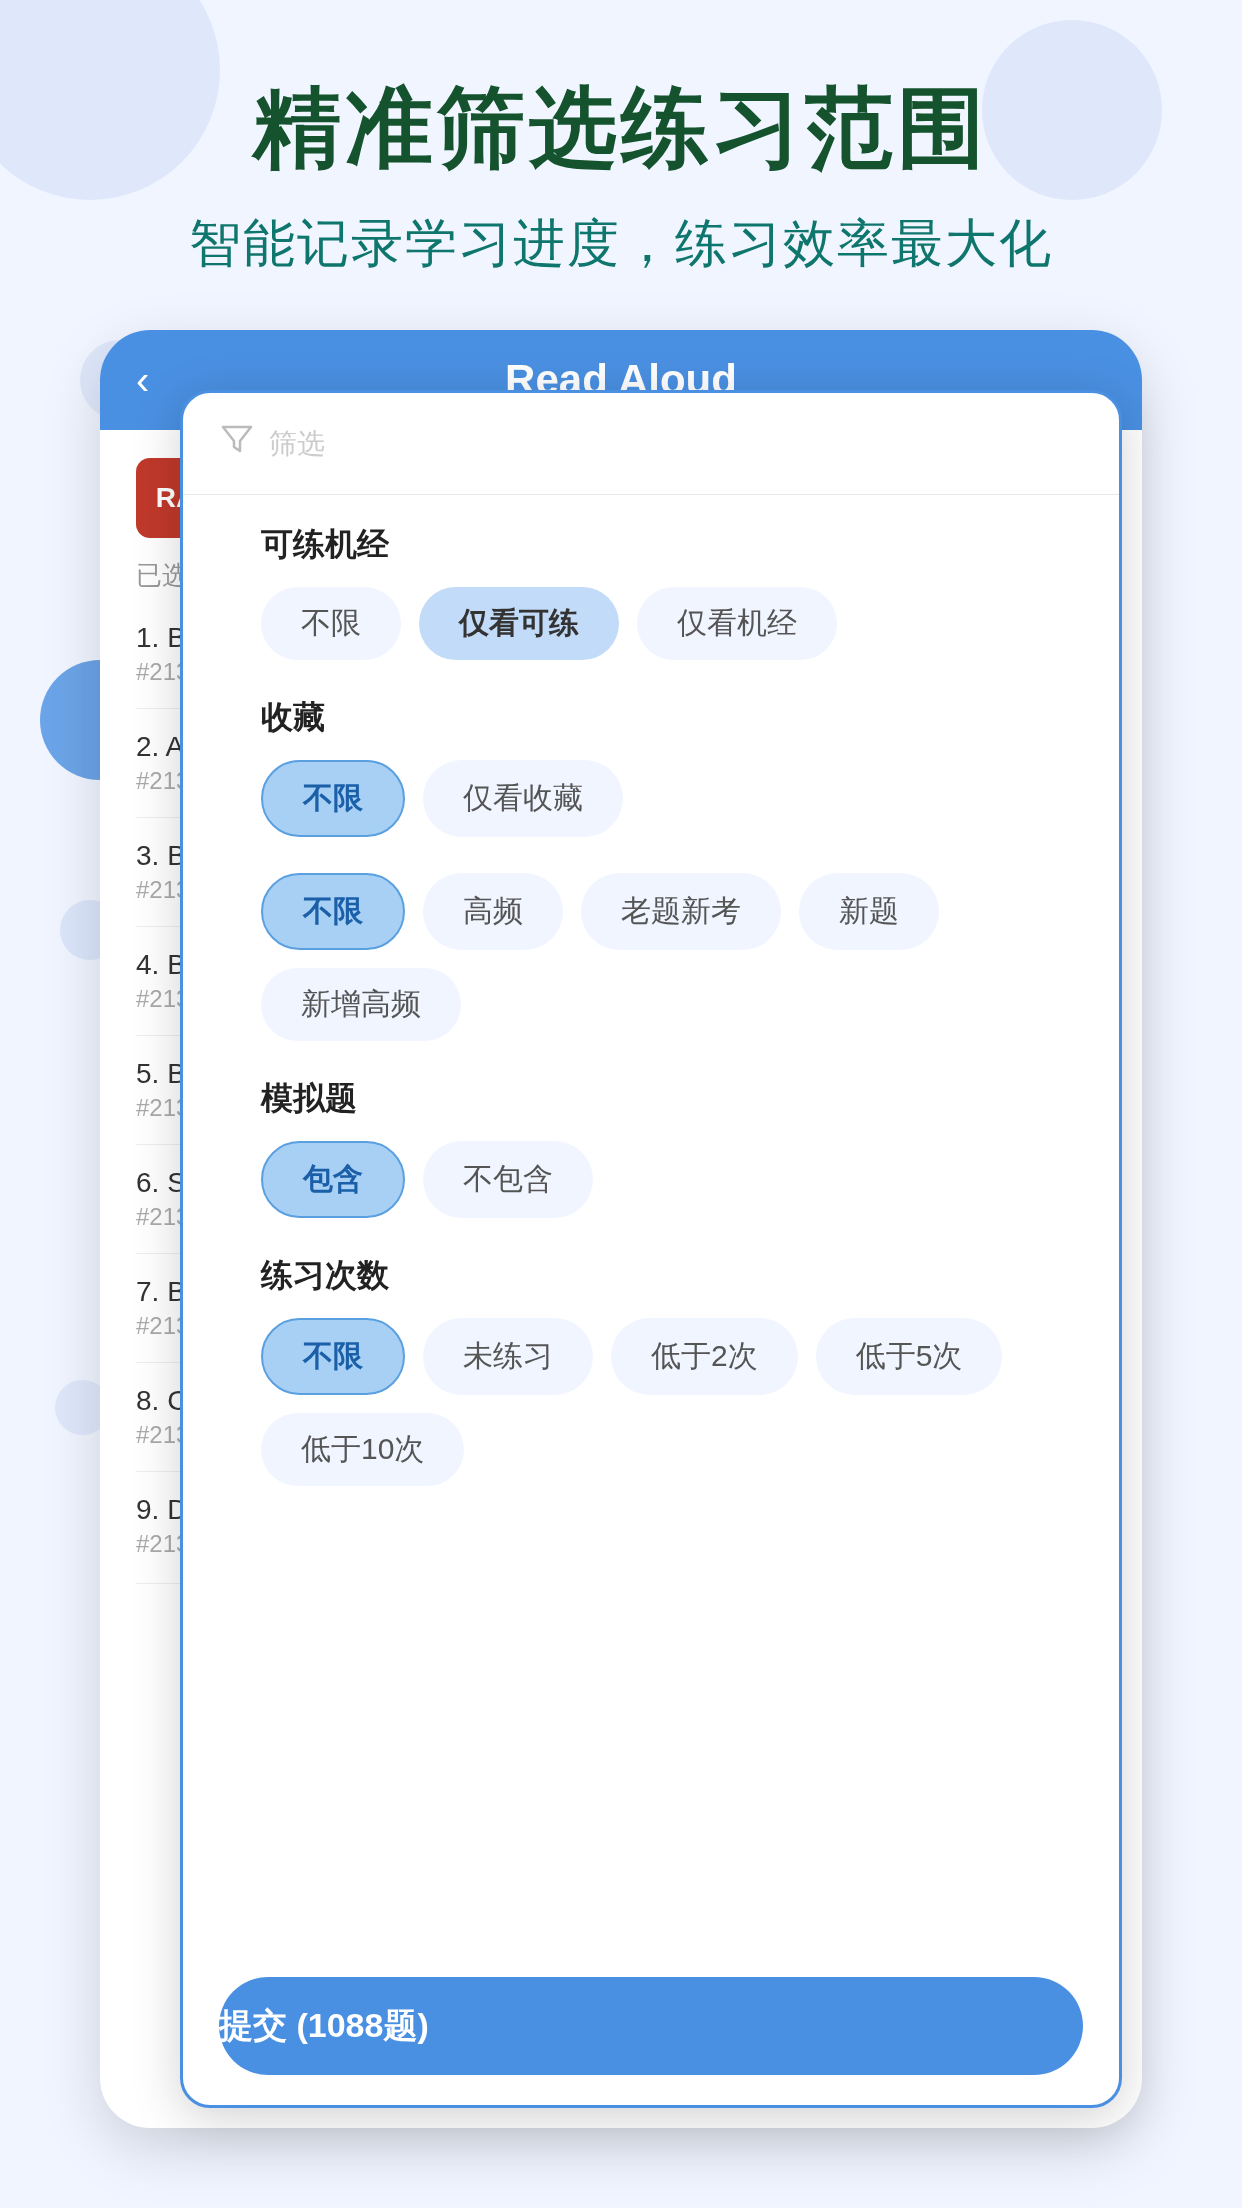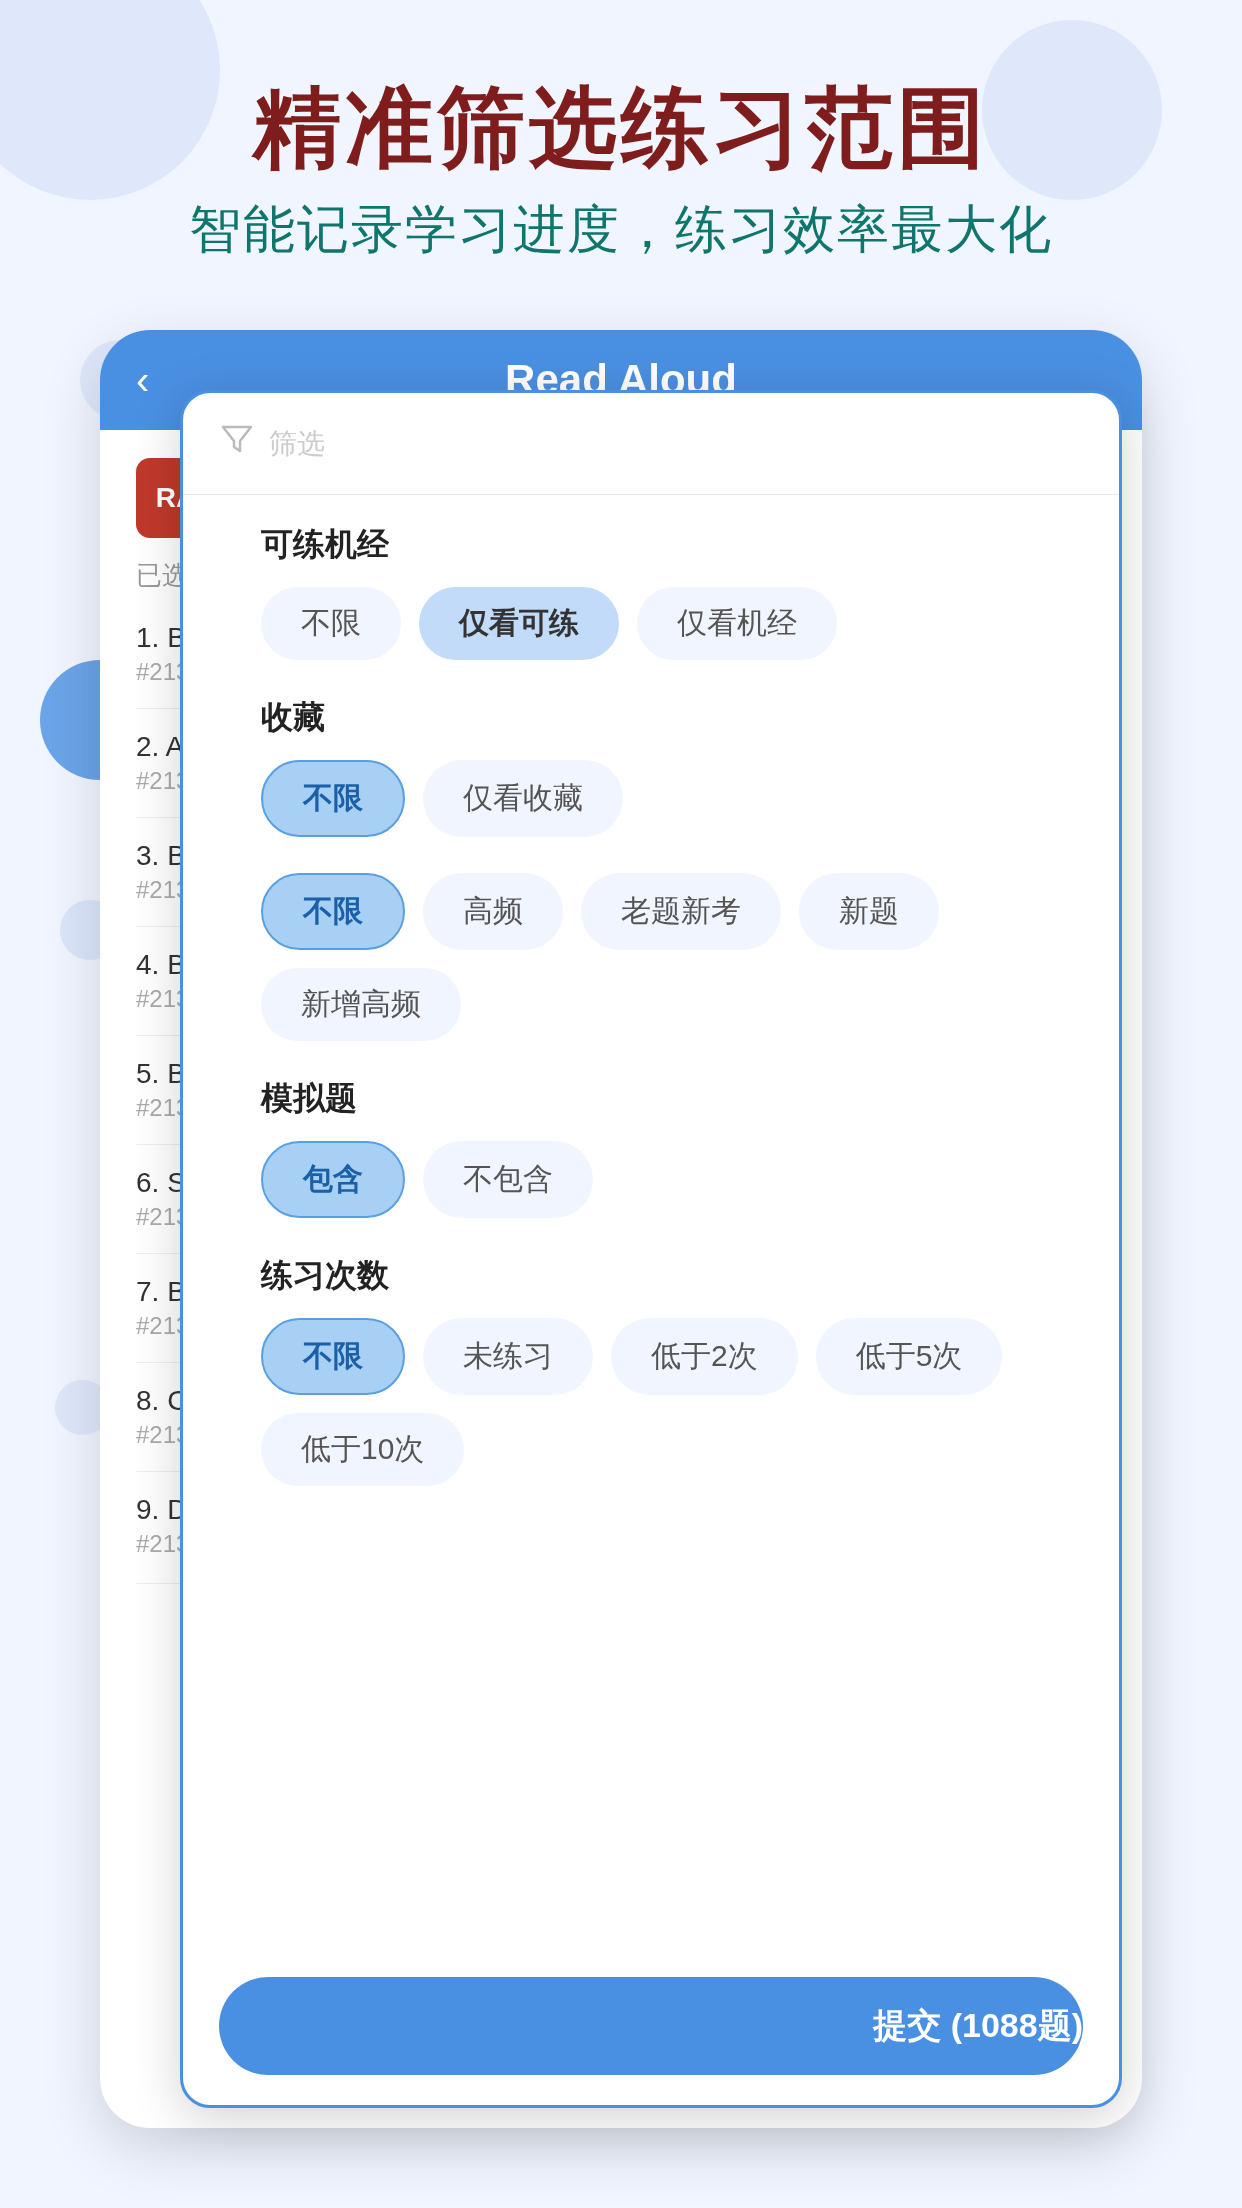--- a/index.html
+++ b/index.html
@@ -58,24 +58,24 @@
       position: absolute;
       top: 80px;
       left: 0; right: 0;
       text-align: center;
       padding: 0 80px;
     }
 
     .main-title {
       font-size: 88px;
       font-weight: 900;
-      color: #7f1d1d;
+      color: #14532d;
       line-height: 1.1;
       letter-spacing: 4px;
-      margin-bottom: 18px;
+      margin-bottom: 32px;
     }
 
     .sub-title {
       font-size: 52px;
       color: #0f766e;
       font-weight: 400;
       letter-spacing: 2px;
     }
 
     
@@ -288,21 +288,21 @@
 
     .submit-btn {
       width: 100%;
       background: #4a90e2;
       color: #fff;
       font-size: 34px;
       font-weight: 700;
       border: none;
       border-radius: 50px;
       padding: 26px 0;
-      text-align: right;
+      text-align: left;
       cursor: pointer;
     }
   </style>
 </head>
 <body>
 
 <div class="bg-circle bg-circle-1"></div>
 <div class="bg-circle bg-circle-2"></div>
 <div class="bg-circle bg-circle-3"></div>
 <div class="bg-circle bg-circle-4"></div>

